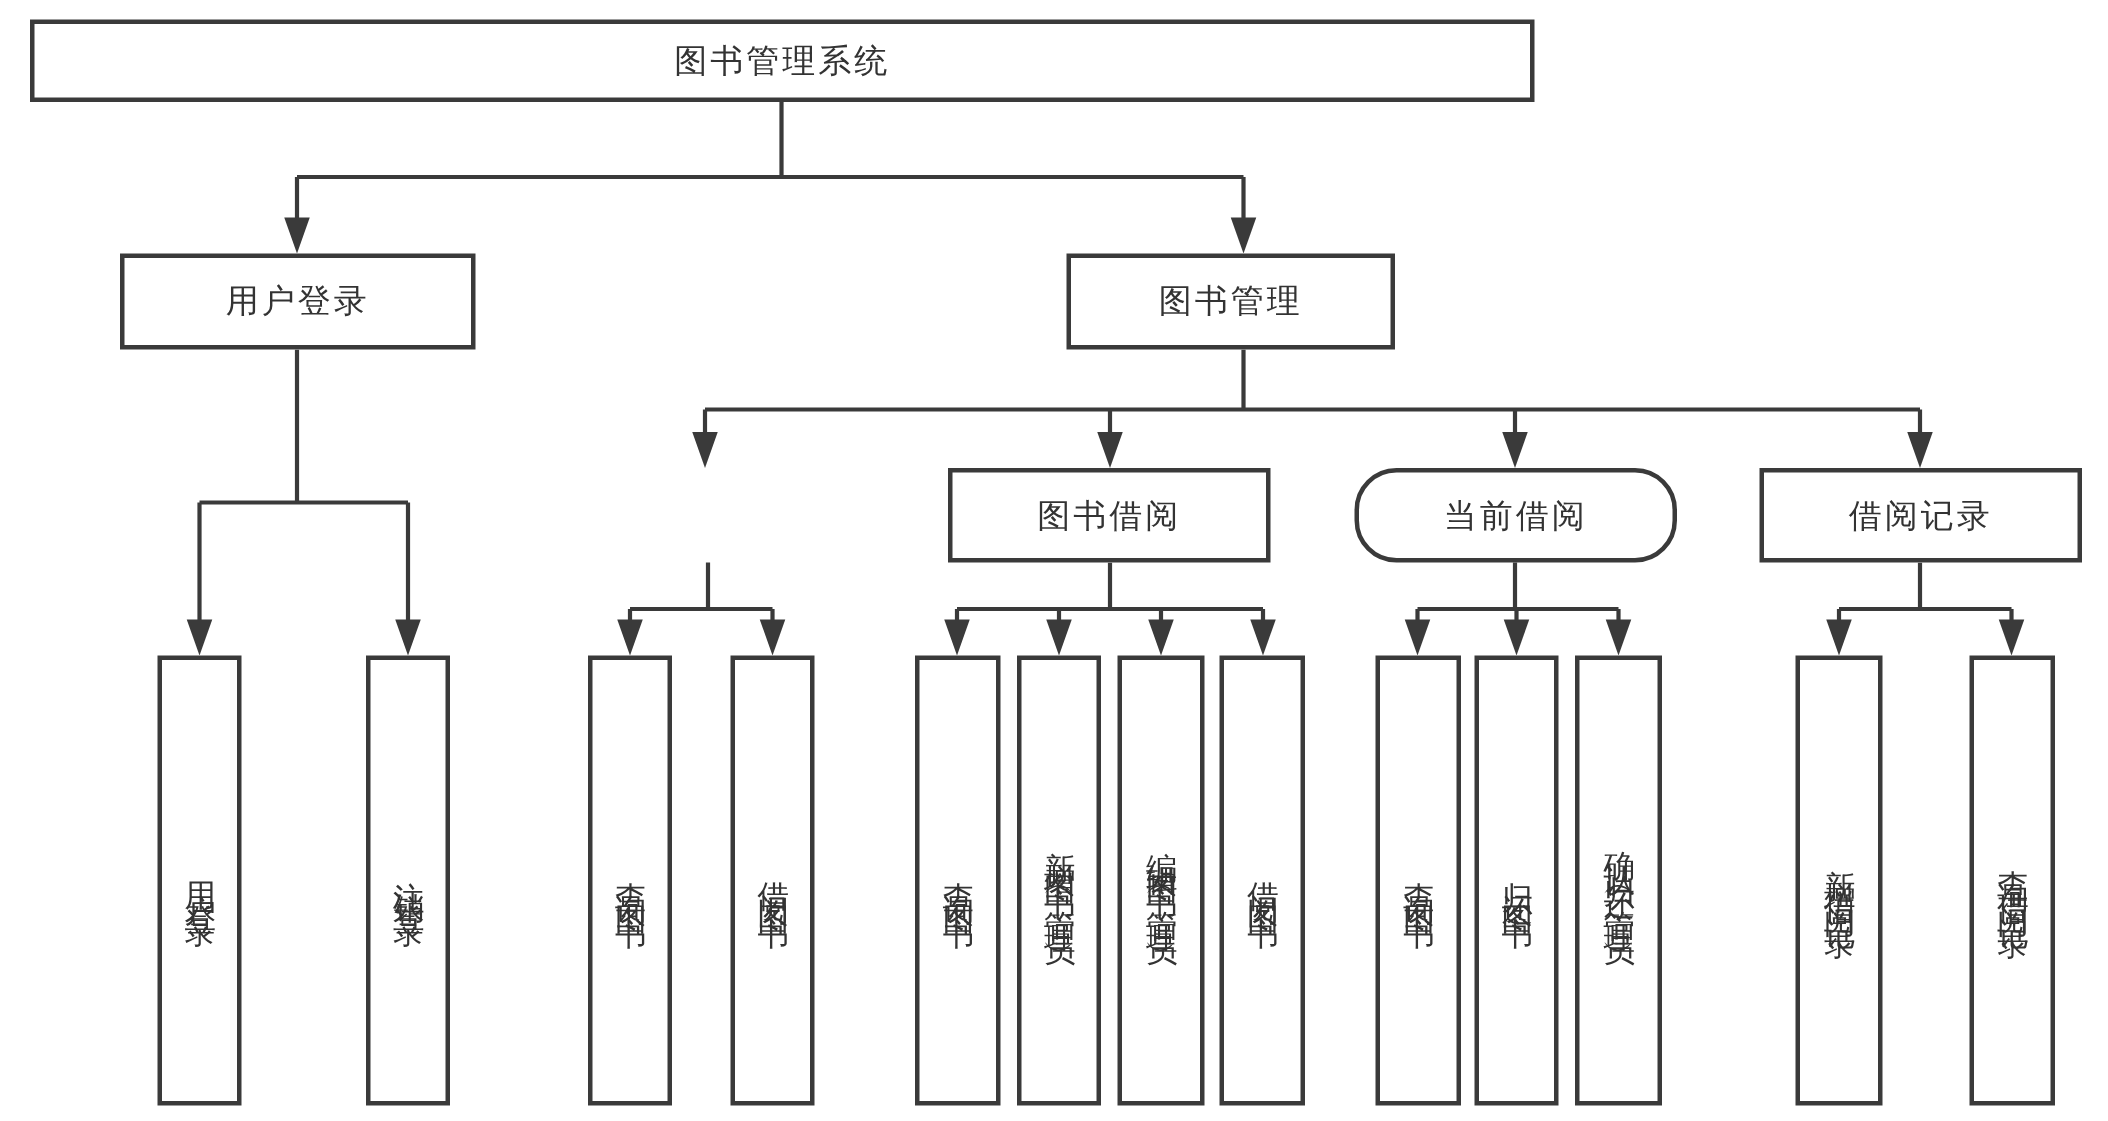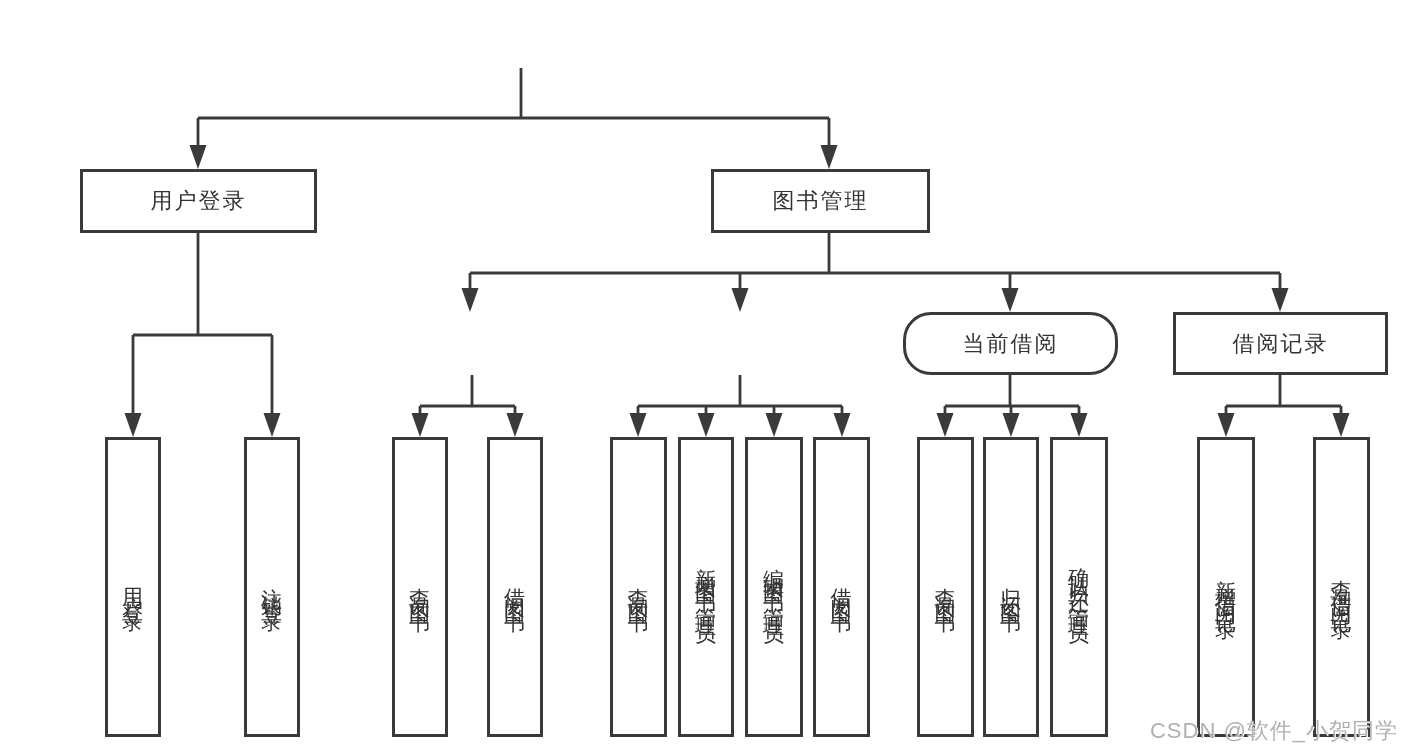--- a/index.html
+++ b/index.html
@@ -119,24 +119,26 @@
       <path d="M765.5 413 L782.5 413 L774 437 Z"></path>
       <path d="M833.5 413 L850.5 413 L842 437 Z"></path>
       <path d="M936.5 413 L953.5 413 L945 437 Z"></path>
       <path d="M1002.5 413 L1019.5 413 L1011 437 Z"></path>
       <path d="M1070.5 413 L1087.5 413 L1079 437 Z"></path>
       <path d="M1217.5 413 L1234.5 413 L1226 437 Z"></path>
       <path d="M1332.5 413 L1349.5 413 L1341 437 Z"></path>
     </g>
   </svg>
 
+  <div class="node h" style="left:20px; top:13px; width:1003px; height:55px;">图书管理系统</div>
 
   <div class="node h" style="left:80px; top:169px; width:237px; height:64px;">用户登录</div>
   <div class="node h" style="left:711px; top:169px; width:219px; height:64px;">图书管理</div>
 
+  <div class="node h" style="left:632px; top:312px; width:215px; height:63px;">图书借阅</div>
   <div class="node h" style="left:903px; top:312px; width:215px; height:63px;border-radius:28px;">当前借阅</div>
   <div class="node h" style="left:1173px; top:312px; width:215px; height:63px;">借阅记录</div>
 
   <div class="node v" style="left:105px; width:56px;">用户登录</div>
   <div class="node v" style="left:244px; width:56px;">注销登录</div>
 
   <div class="node v" style="left:392px; width:56px;">查询图书</div>
   <div class="node v" style="left:487px; width:56px;">借阅图书</div>
 
   <div class="node v" style="left:610px; width:57px;">查询图书</div>
@@ -144,15 +146,14 @@
   <div class="node v" style="left:745px; width:58px;">编辑图书（管理员）</div>
   <div class="node v" style="left:813px; width:57px;">借阅图书</div>
 
   <div class="node v" style="left:917px; width:57px;">查询图书</div>
   <div class="node v" style="left:983px; width:56px;">归还图书</div>
   <div class="node v" style="left:1050px; width:58px;">确认归还（管理员）</div>
 
   <div class="node v" style="left:1197px; width:58px;">新增借阅记录</div>
   <div class="node v" style="left:1313px; width:57px;">查询借阅记录</div>
 
-  <div class="watermark">CSDN @软件_小贺同学</div>
 
 </div>
 
 </body></html>

